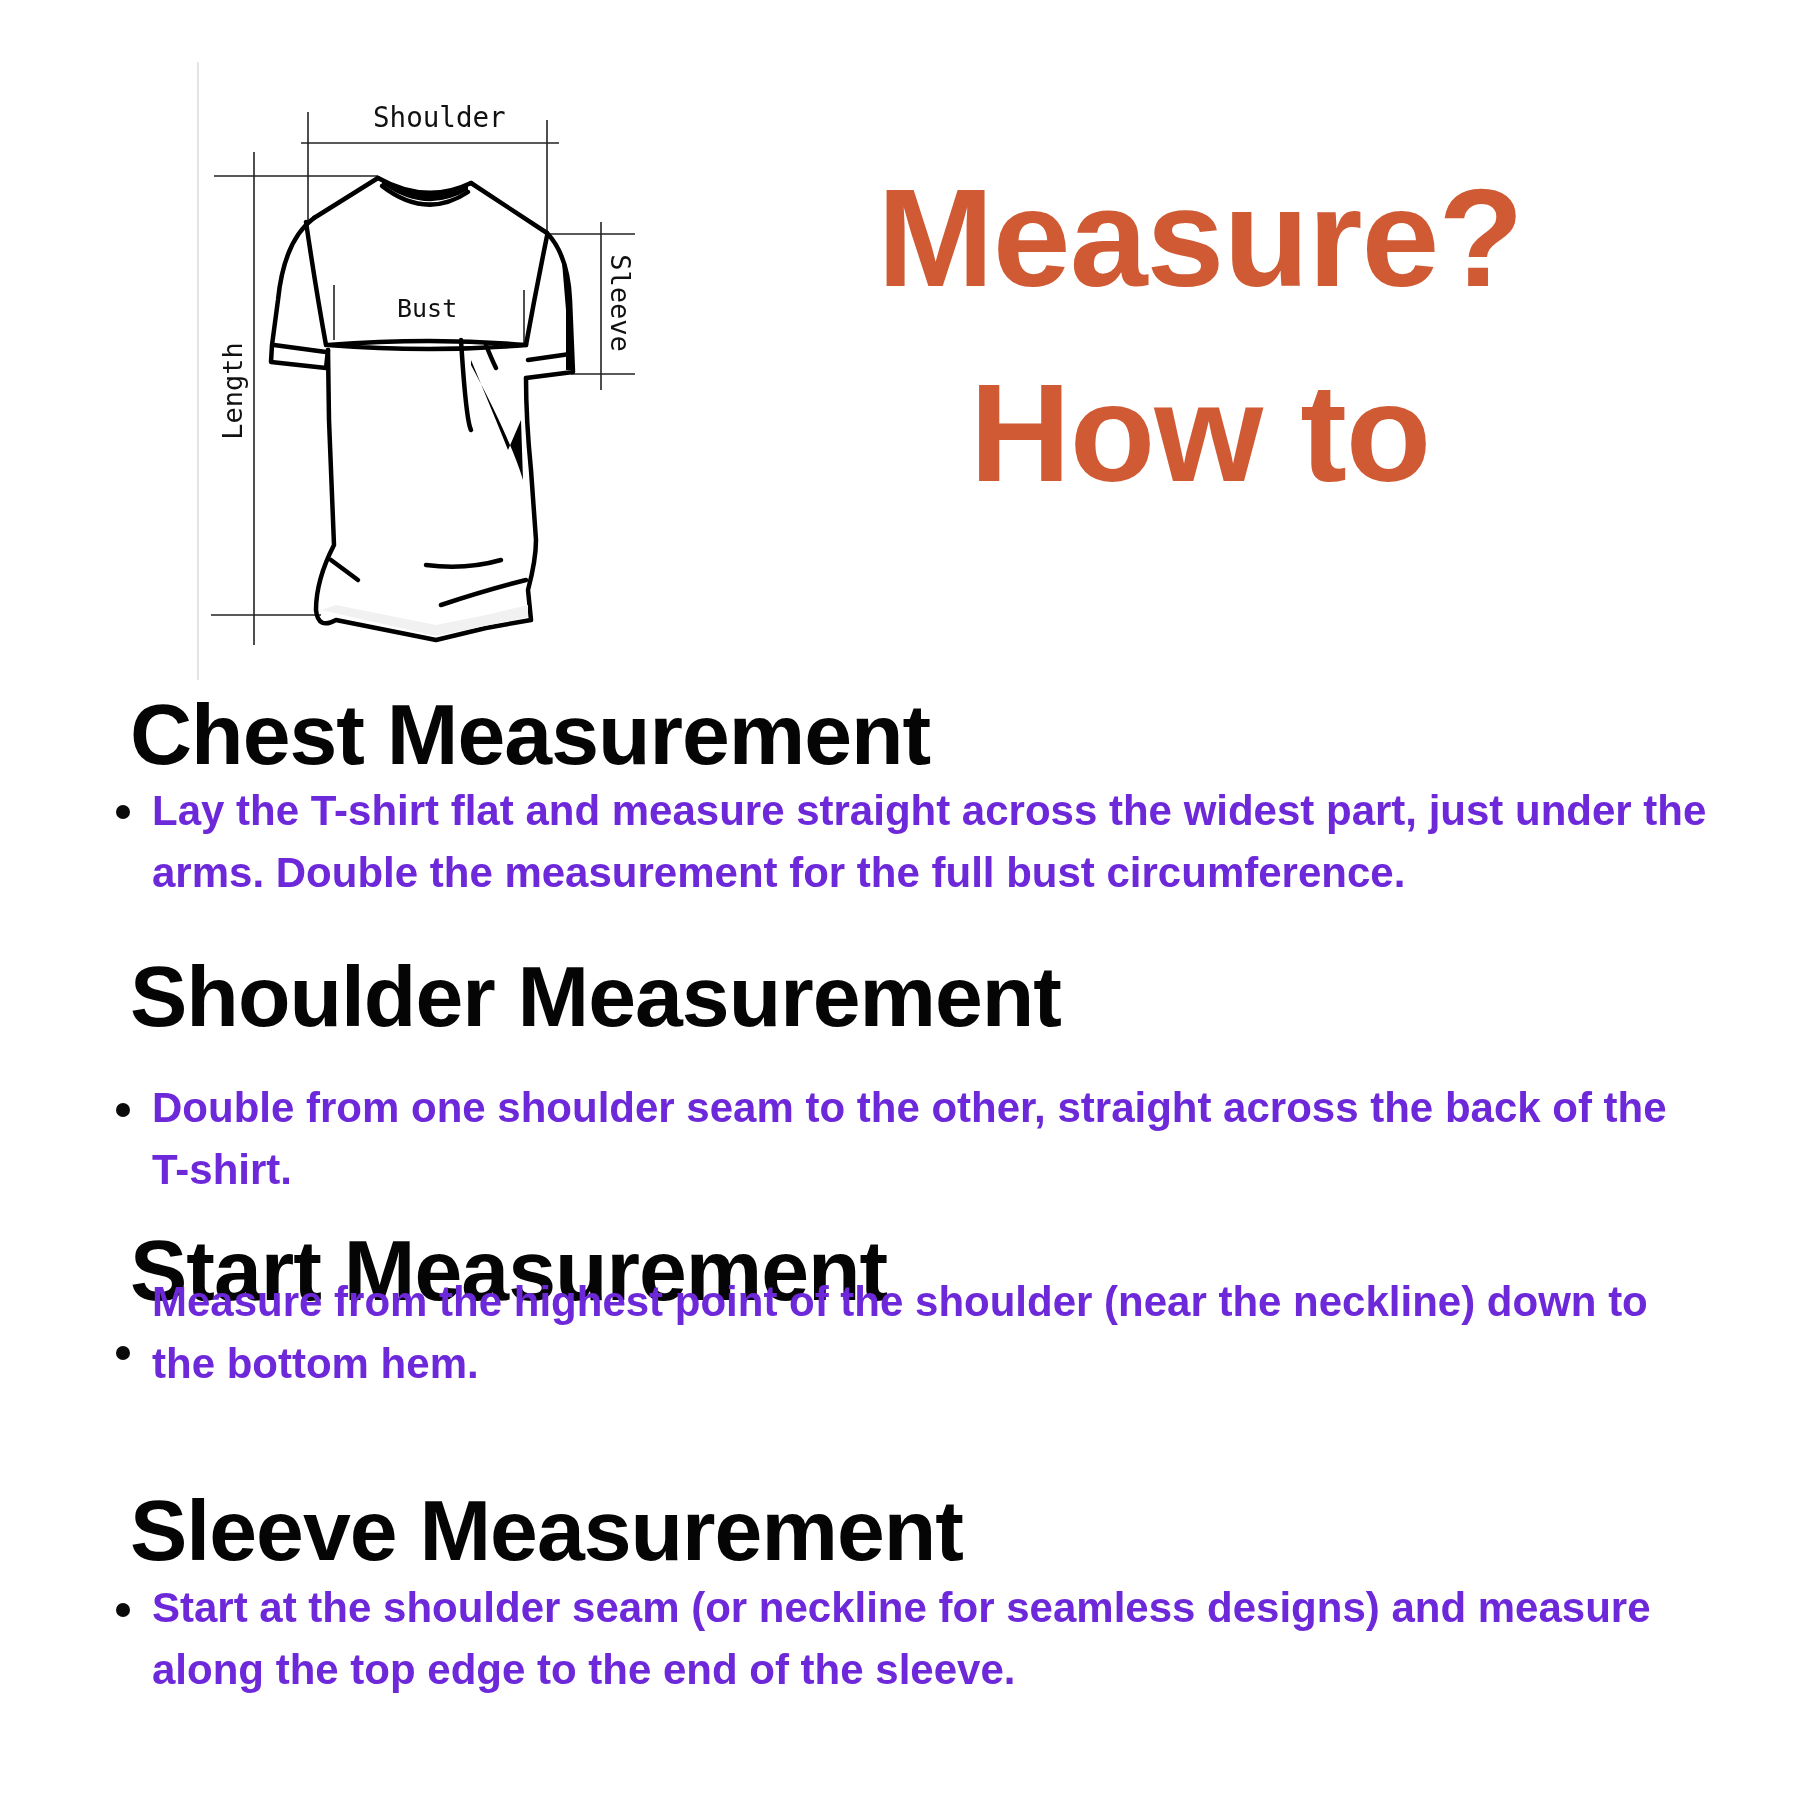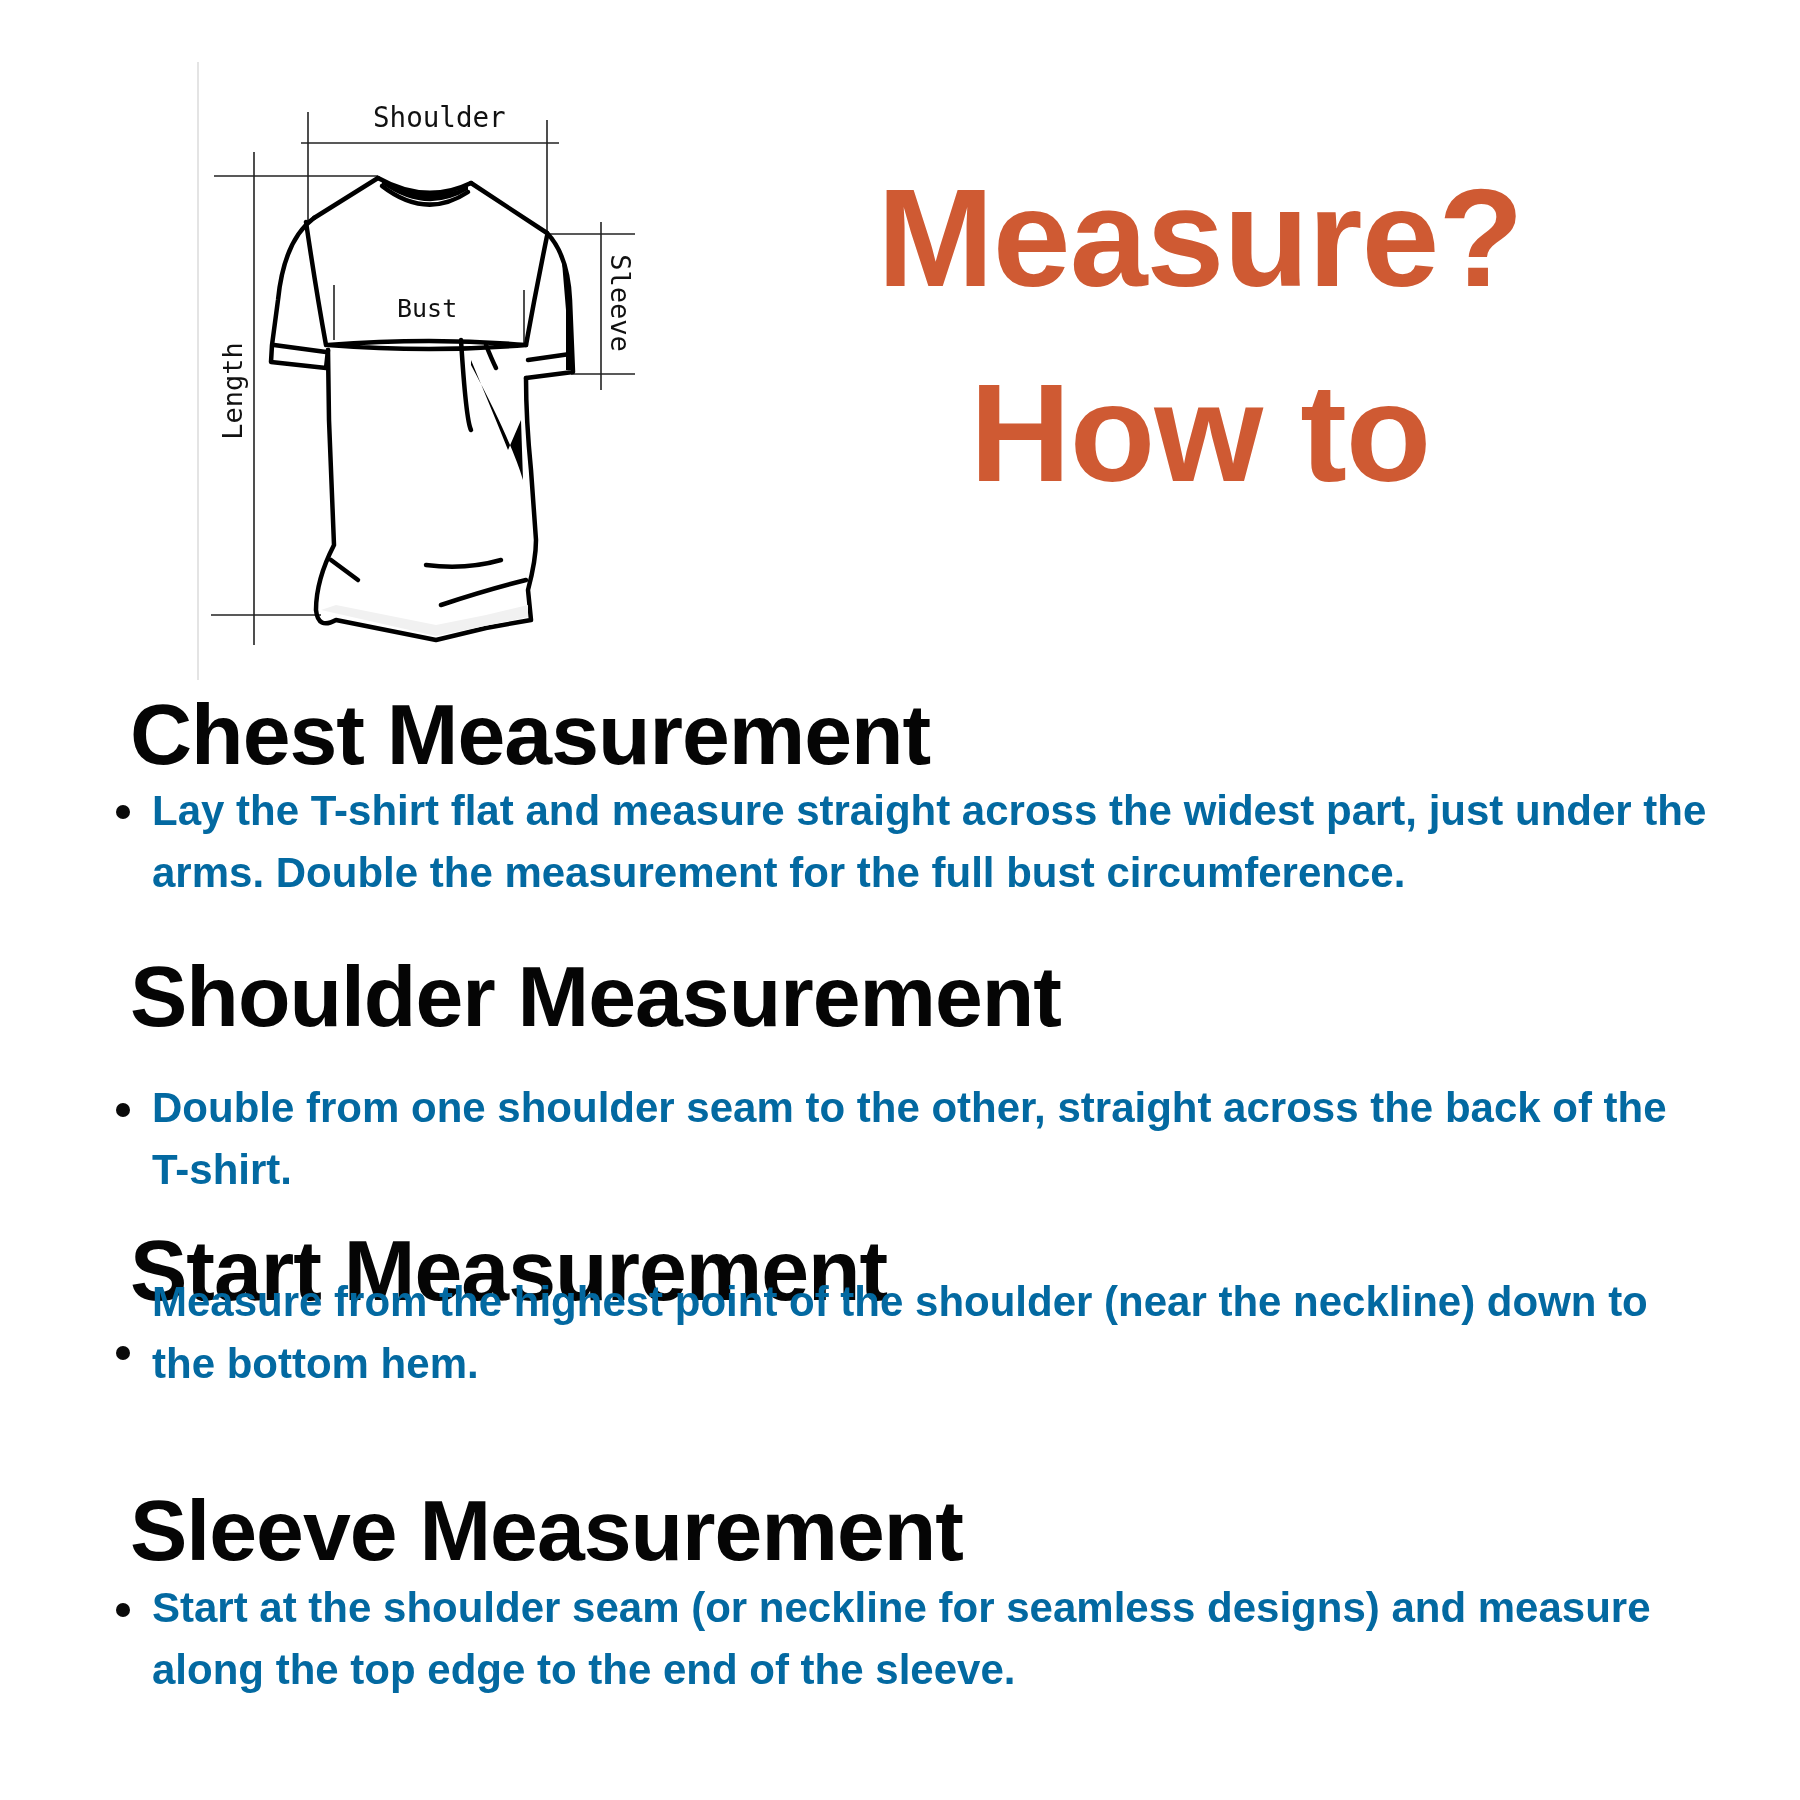--- a/index.html
+++ b/index.html
@@ -85,21 +85,21 @@
       color: #050505;
     }
     .section .item {
       position: absolute;
       left: 152px;
       width: 1560px;
       font-family: "Liberation Sans", sans-serif;
       font-weight: 700;
       font-size: 42px;
       line-height: 62px;
-      color: #0369a1;
+      color: #6d28d9;
     }
     .section .bullet {
       position: absolute;
       left: 116px;
       width: 14px;
       height: 14px;
       border-radius: 50%;
       background: #0a0a0a;
     }
   </style>

